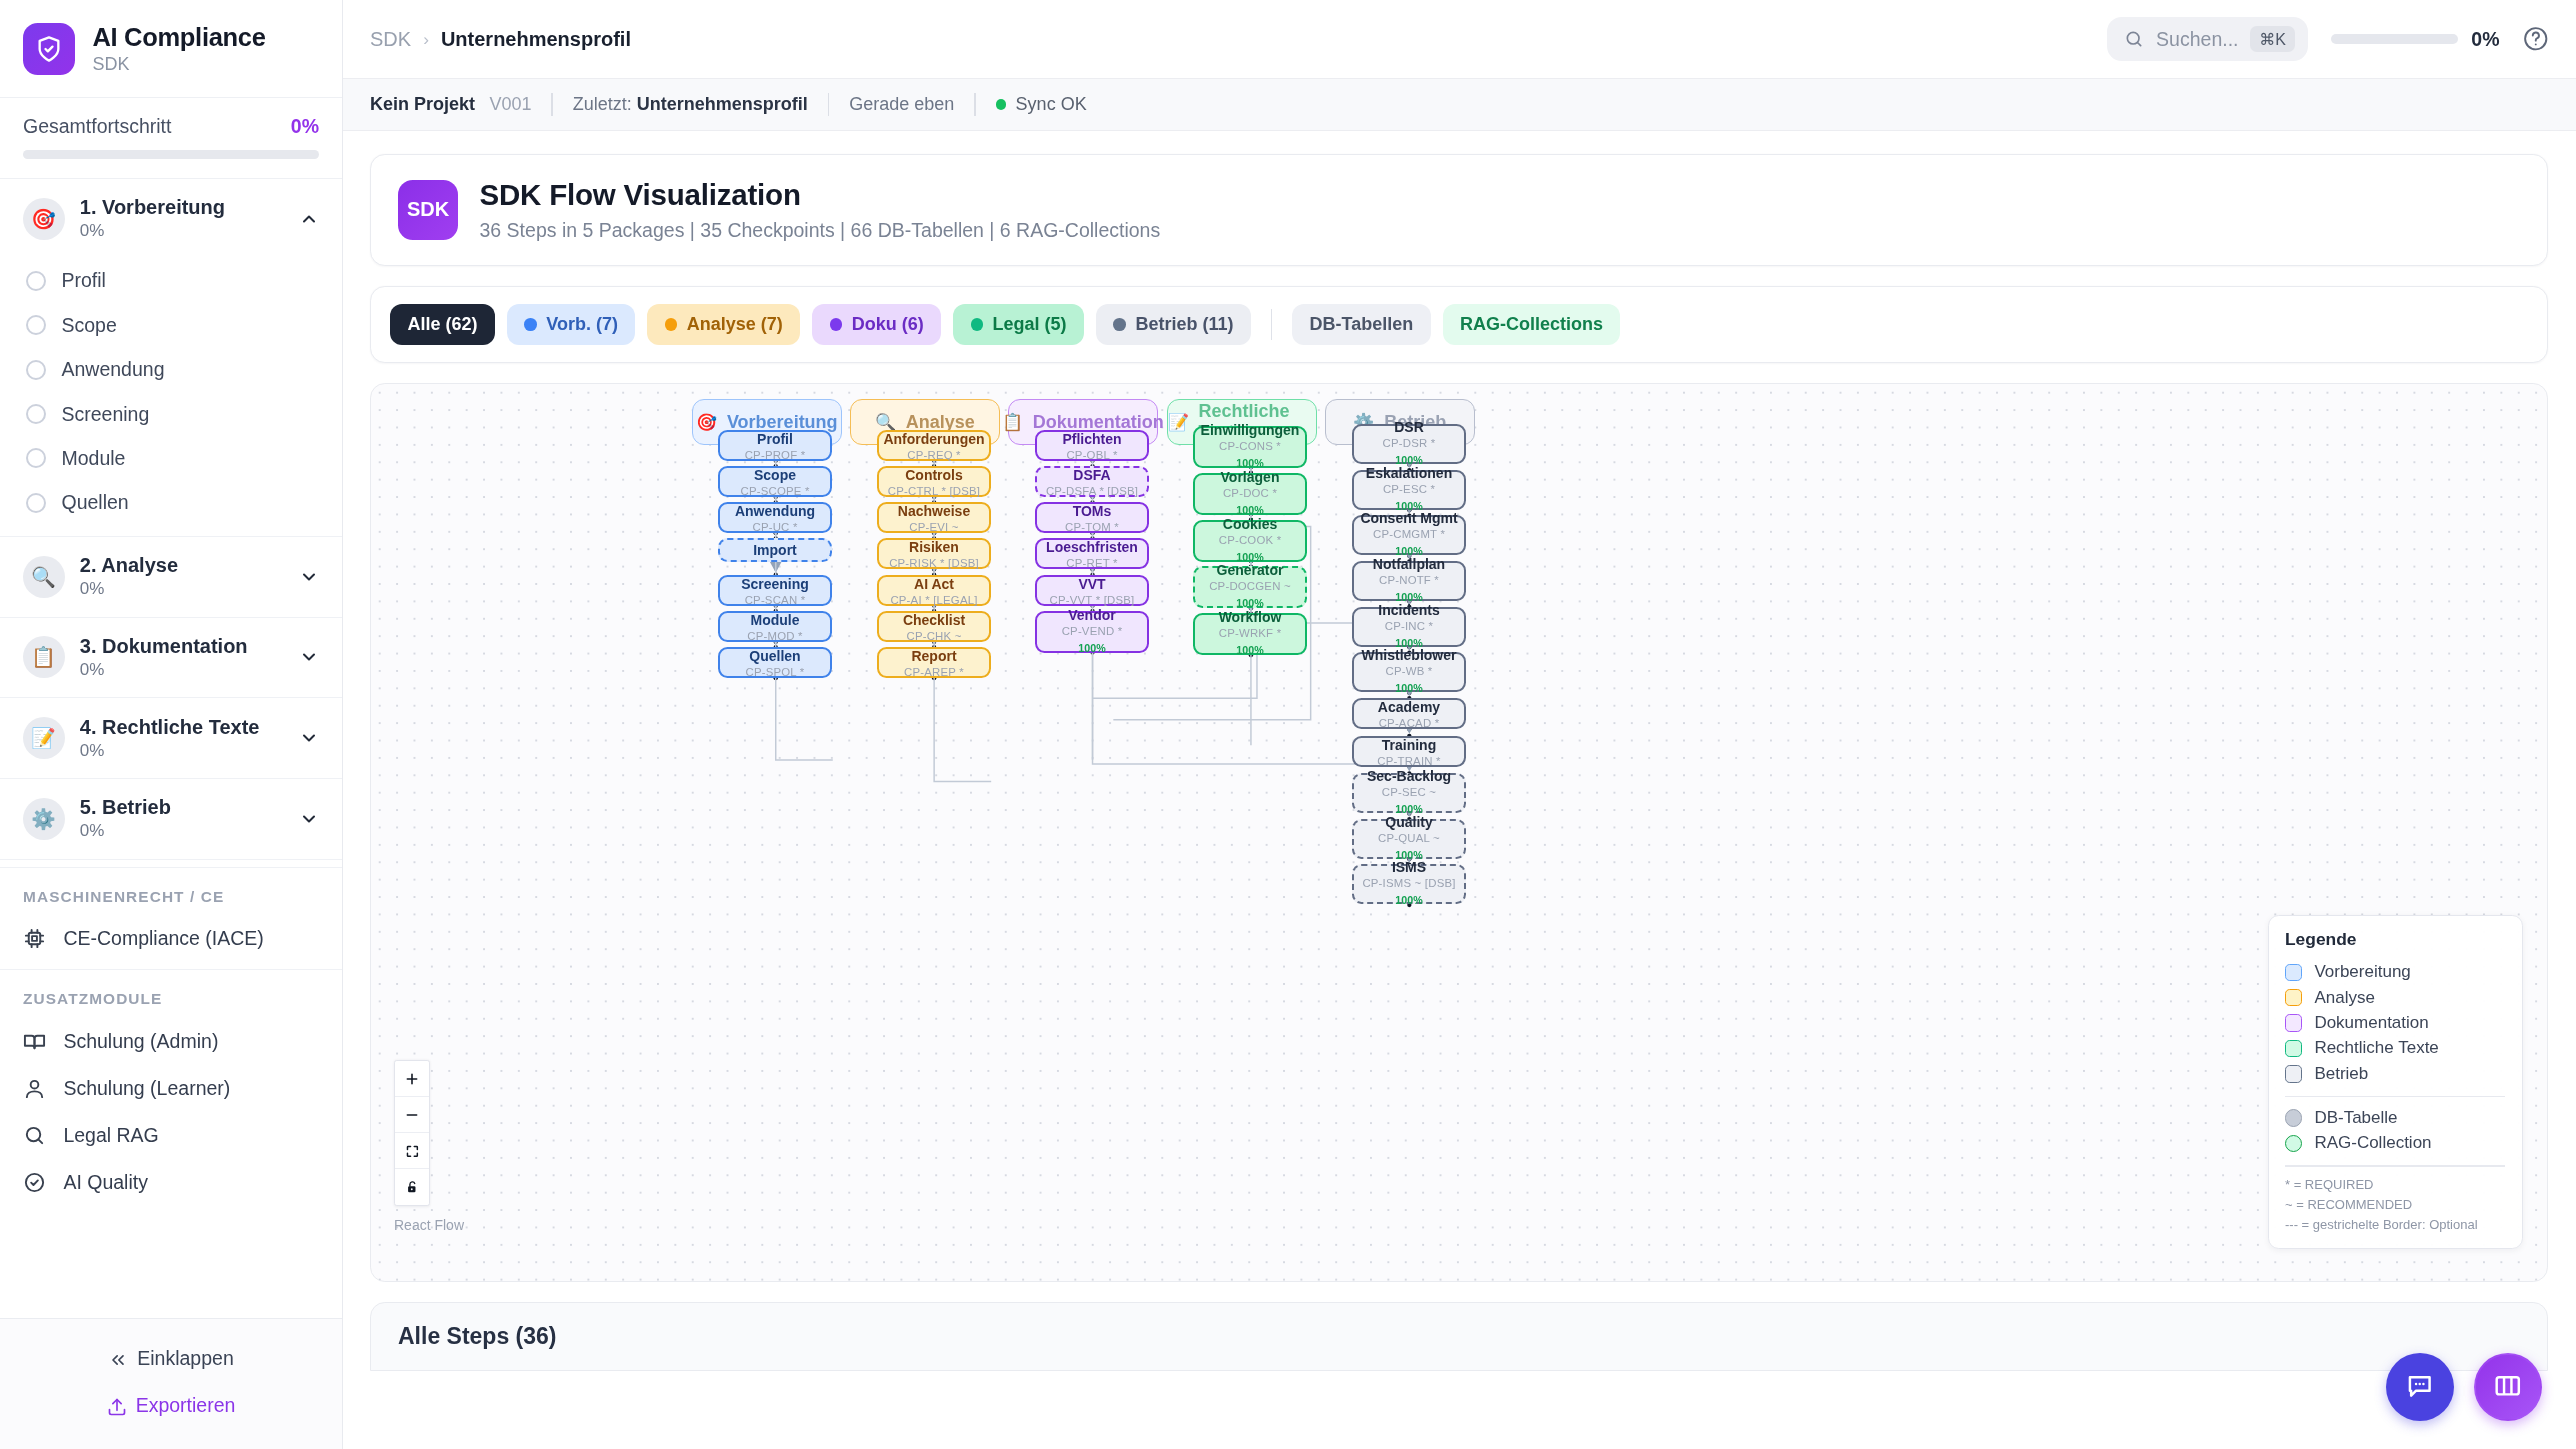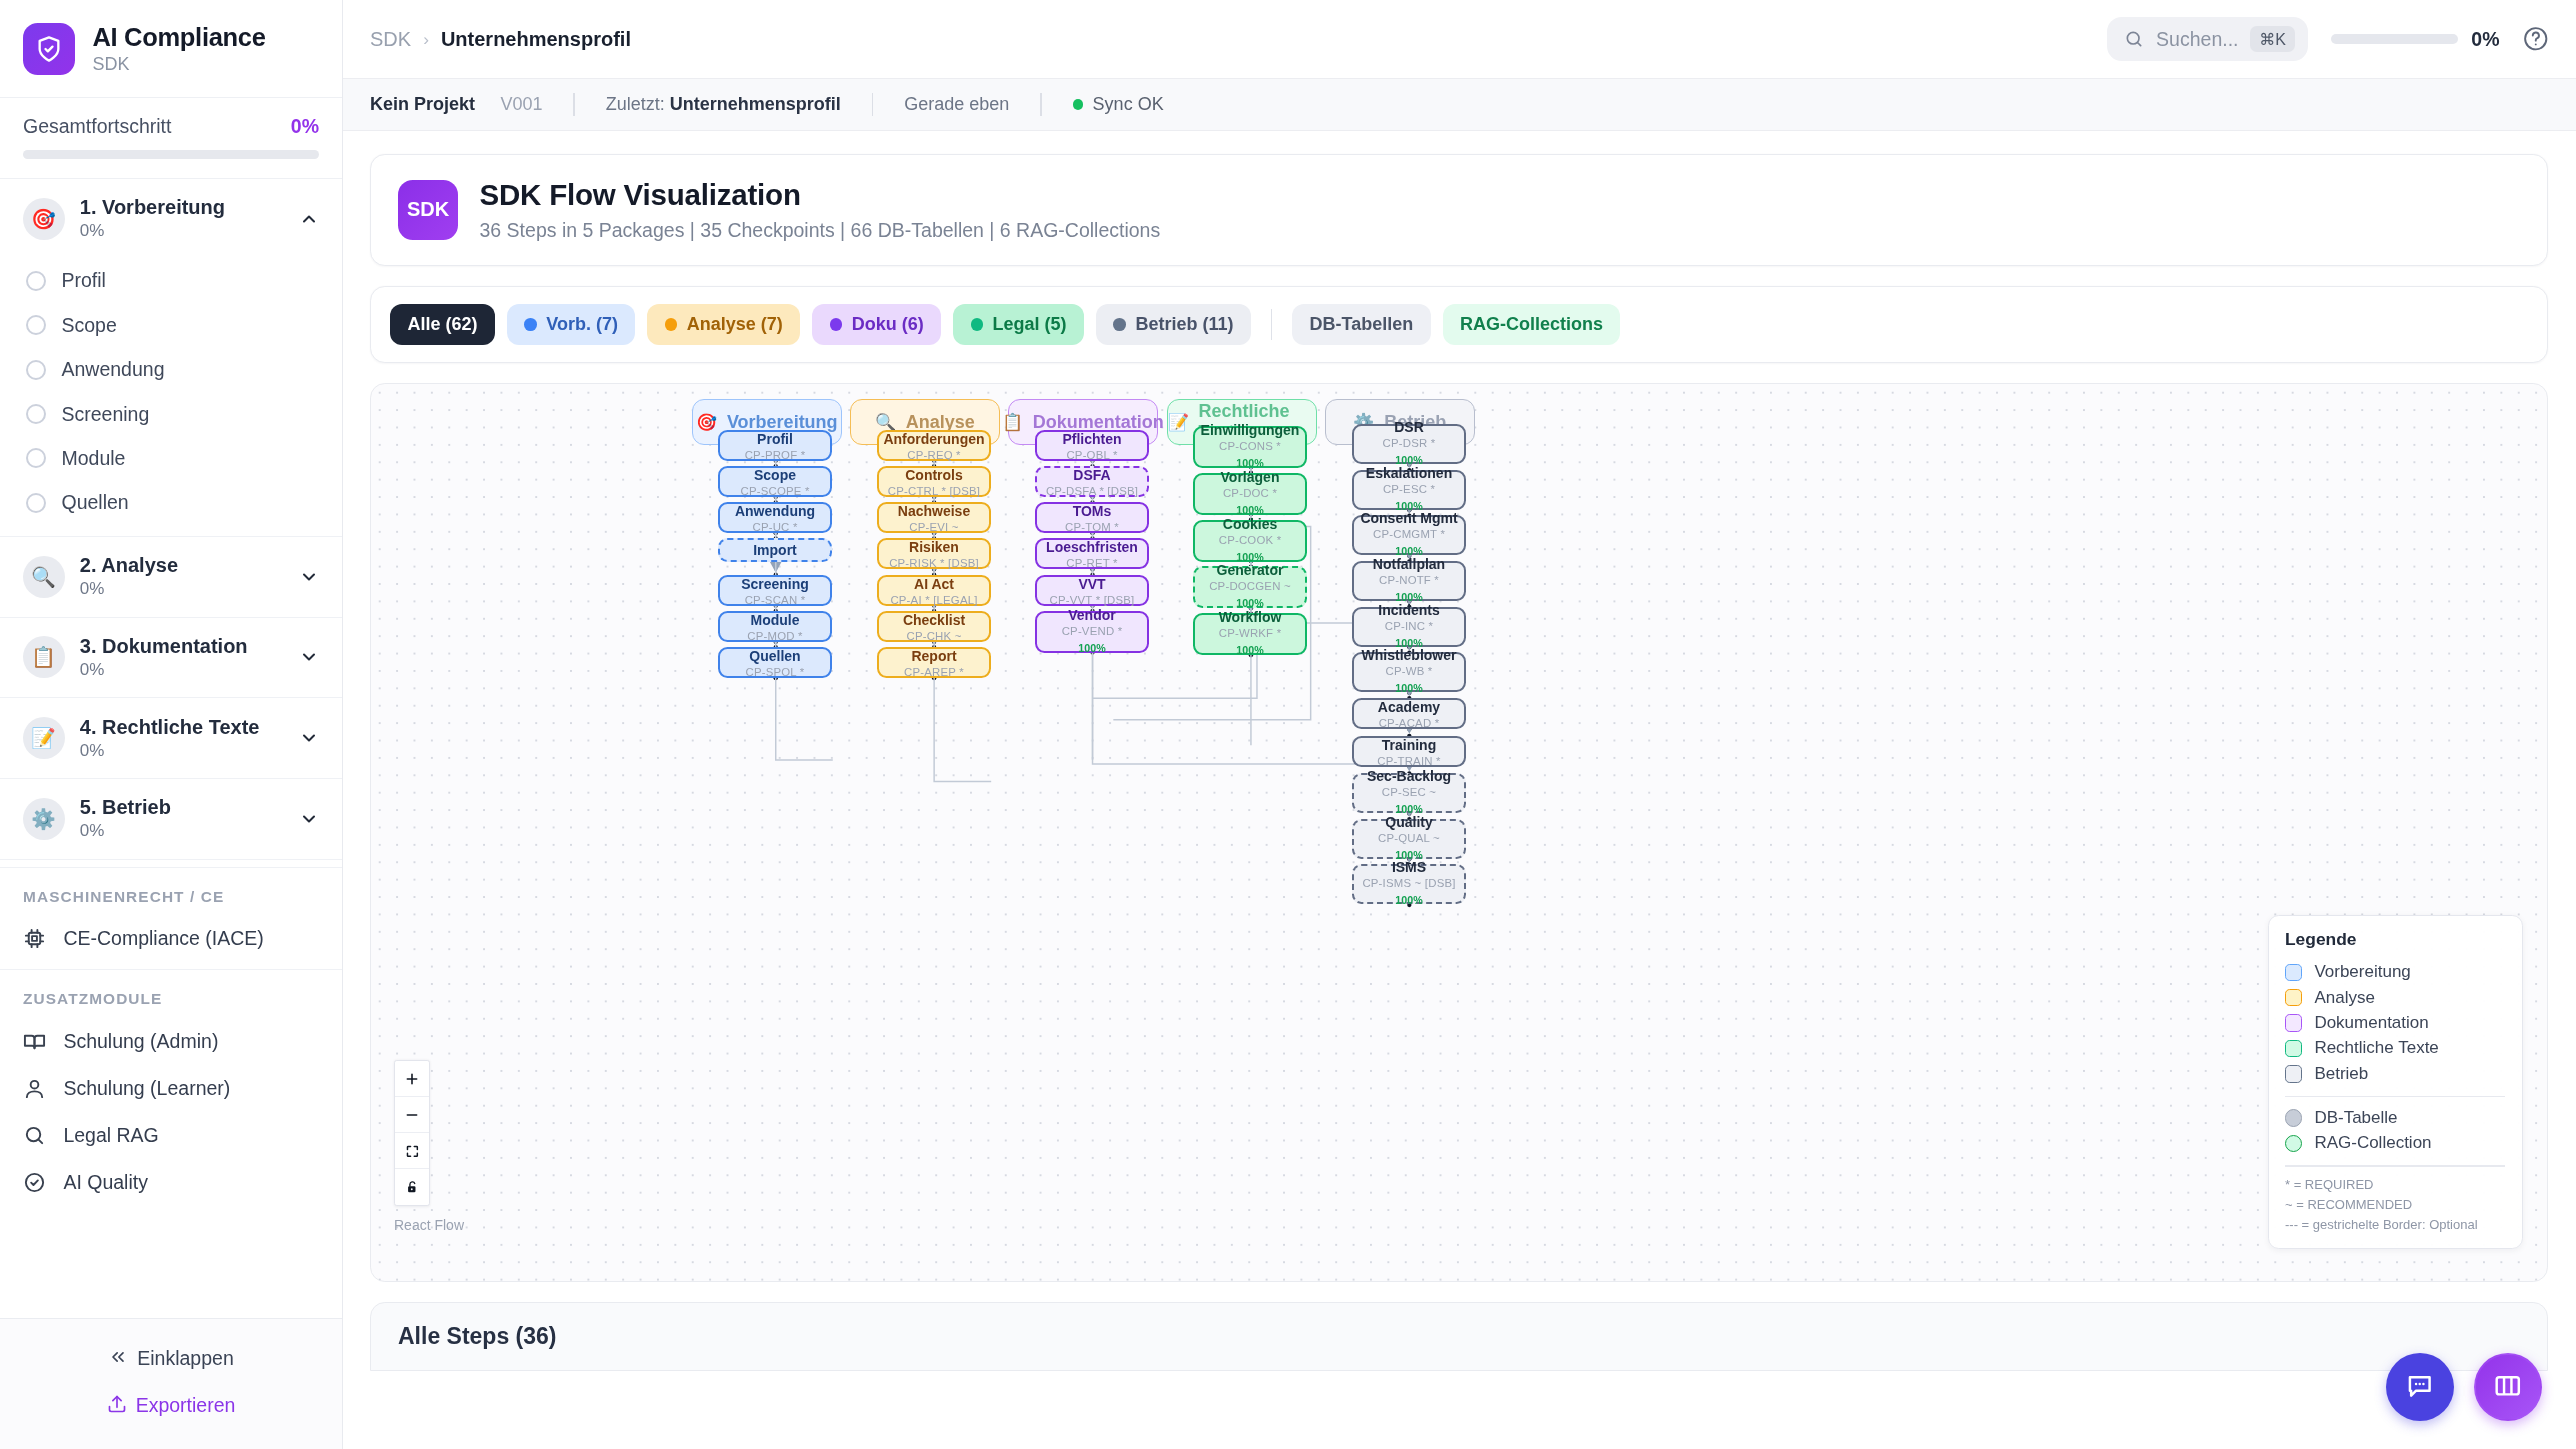--- a/index.html
+++ b/index.html
@@ -77,21 +77,21 @@
   }
   .sb-link-ic { width: 23px; height: 23px; flex: 0 0 23px; color: #39414f; }
   .sb-link-label { font-size: 19.5px; color: #343d4e; }
   .sb-div { height: 1.3px; background: #eff1f5; margin: 6.7px 0 0 0; }
 
   .sb-footer {
     border-top: 1.3px solid #eaecf1; background: #fbfbfd;
     padding: 16px 0 20px 0;
   }
   .sb-foot-btn {
-    display: flex; align-items: flex-start; justify-content: center; gap: 9px;
+    display: flex; align-items: flex-end; justify-content: center; gap: 9px;
     padding: 12px 8px; cursor: pointer; font-size: 19.5px; color: #3a4355;
   }
   .sb-foot-btn.export { color: #8b35e8; }
   .sb-foot-ic { width: 20px; height: 20px; }
 
   
   .main { flex: 1; height: 1449px; display: flex; flex-direction: column; background: #ffffff; overflow: hidden; }
 
   .topbar {
     height: 79px; display: flex; align-items: center;
@@ -109,21 +109,21 @@
   }
   .search-ic { width: 20px; height: 20px; color: #7d8596; flex: 0 0 20px; }
   .search-ph { font-size: 19.5px; color: #8b93a2; flex: 1; }
   .kbd { background: #e2e4ea; border-radius: 6.7px; padding: 3.4px 8.7px; font-size: 16px; color: #4e5767; }
   .mini-prog { display: flex; align-items: center; gap: 13.4px; }
   .mini-track { width: 127px; height: 10px; border-radius: 5.4px; background: #e5e7ed; }
   .mini-val { font-size: 19.5px; font-weight: 700; color: #232c3d; }
   .help-ic { width: 25.5px; height: 25.5px; color: #5e6779; cursor: pointer; }
 
   .statusbar {
-    height: 52px; display: flex; align-items: center; gap: 12px;
+    height: 52px; display: flex; align-items: center; gap: 1px;
     padding: 0 27px; background: #f8f9fb; border-bottom: 1.3px solid #ecedf1;
     font-size: 18px;
   }
   .st-strong { color: #252e3e; font-weight: 600; }
   .st-muted { color: #9aa2b1; margin-left: 13.4px; }
   .st-pipe { width: 1.3px; height: 23px; background: #dcdfe6; margin: 0 19px; }
   .st-item { color: #6c7586; }
   .st-item b { color: #2b3445; font-weight: 600; }
   .st-sync { display: flex; align-items: center; gap: 9.4px; color: #59616f; }
   .dot-green { width: 10.7px; height: 10.7px; border-radius: 50%; background: #16c060; }

